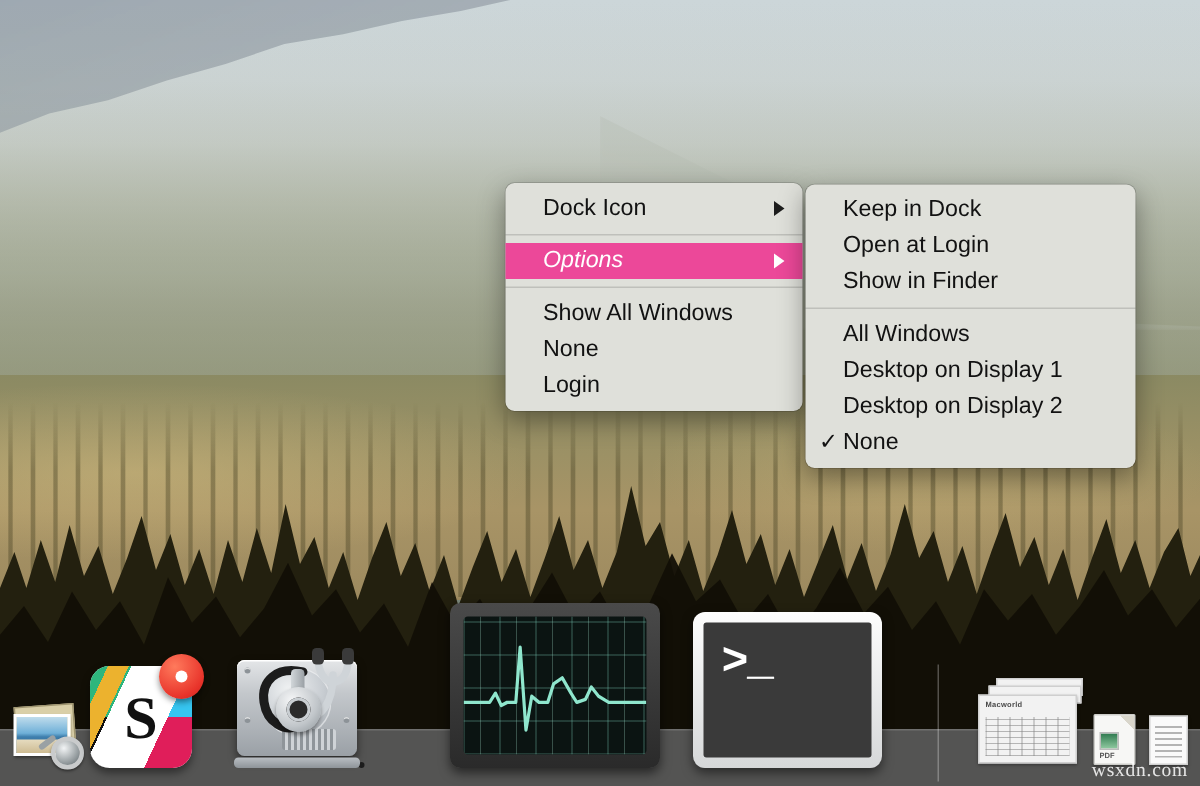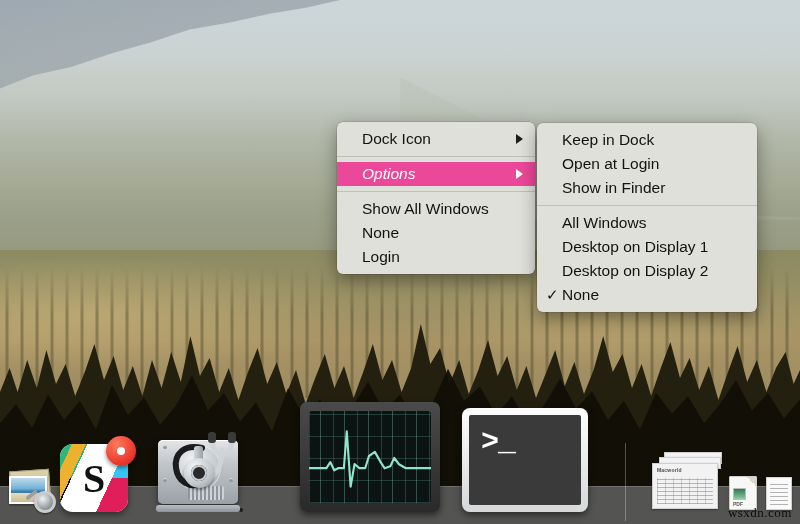--- a/index.html
+++ b/index.html
@@ -243,21 +243,21 @@
         white-space:nowrap; }
   .mi.sel { background:#ec4899; color:#fff;font-style:italic; }
   .mi.dim { color:#9a9a9a; }
   .mi .arrow { position:absolute; right:12px; top:50%; margin-top:-5px;
                width:0; height:0; border-left:7px solid #1d1d1d;
                border-top:5px solid transparent; border-bottom:5px solid transparent; }
   .mi.sel .arrow { border-left-color:#fff; }
   .mi .check { position:absolute; left:9px; top:0; font-size:15px; }
   .sep { height:1px; margin:5px 0; background:rgba(0,0,0,.14); }
 
-  .watermark { position:absolute; right:8px; bottom:3px; color:#000000;
+  .watermark { position:absolute; right:8px; bottom:3px; color:#ffffff;
                font:13px "Liberation Serif", serif; opacity:.85; letter-spacing:.5px; }
 </style>
 </head>
 <body>
 
 <div id="desktop">
   <div class="sky"></div>
   <div class="ridge"></div>
   <div class="ridge2"></div>
   <div class="haze"></div>

